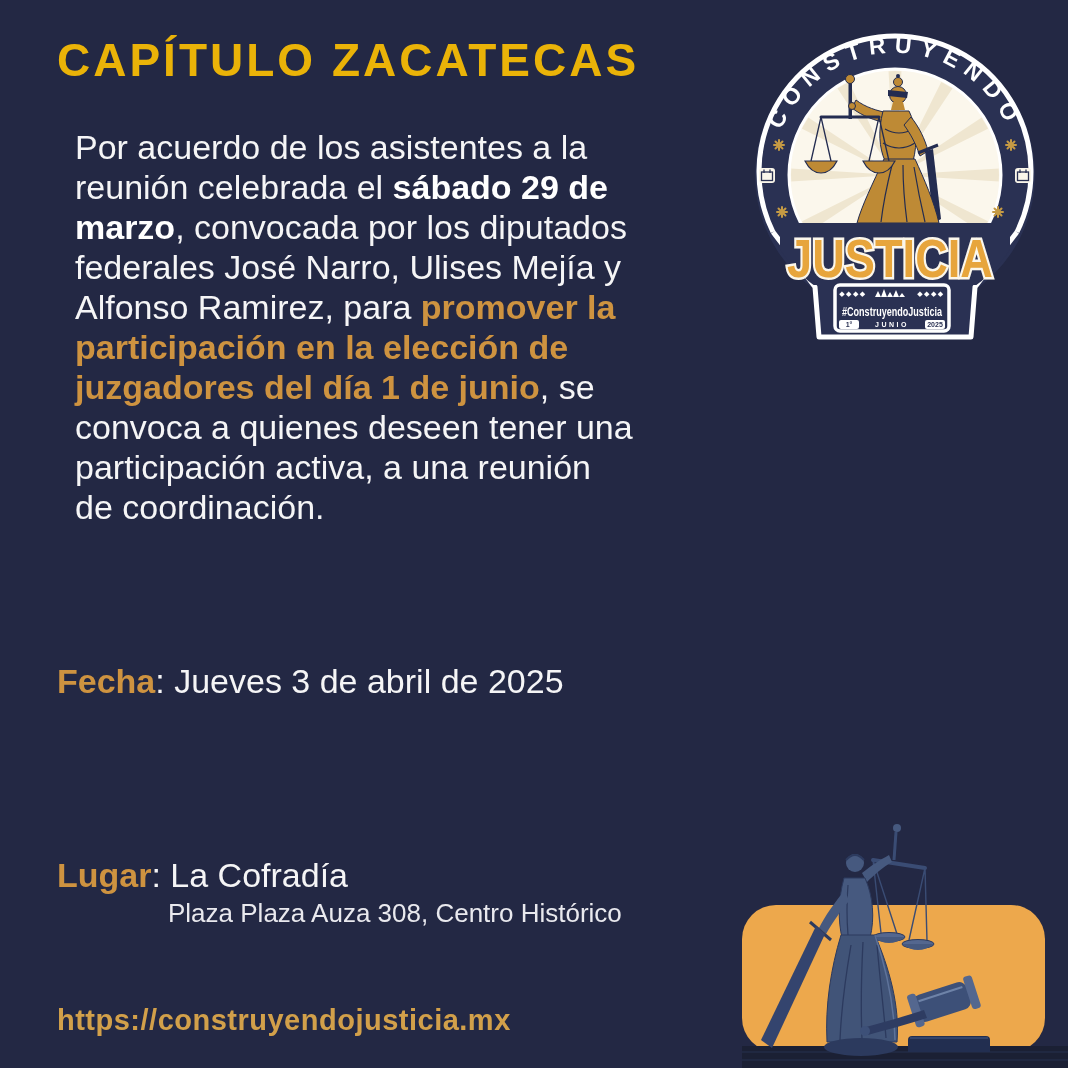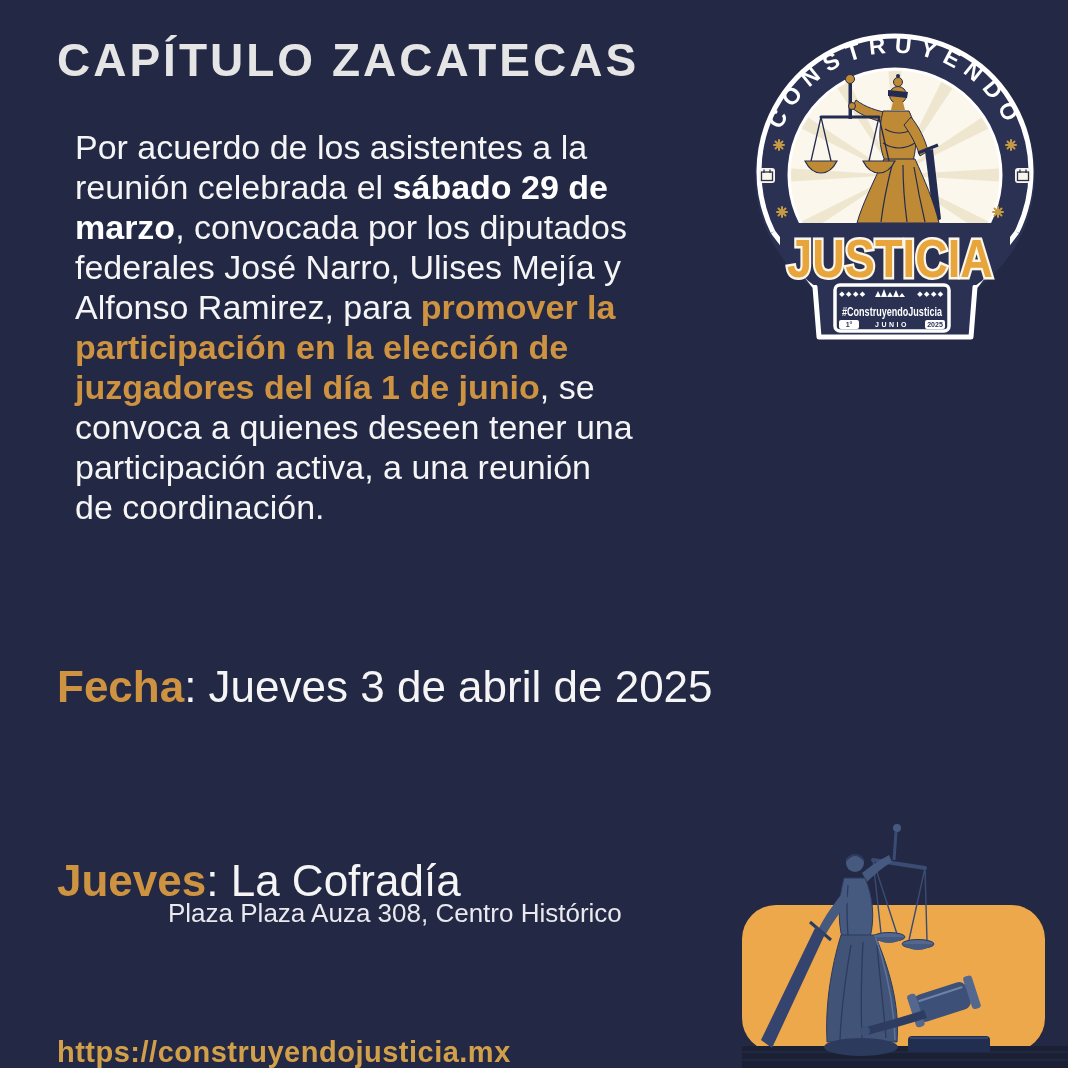--- a/index.html
+++ b/index.html
@@ -4,43 +4,43 @@
 <style>
   html,body{margin:0;padding:0;background:#10131f;}
   .poster{
     position:relative;width:1068px;height:1068px;overflow:hidden;
     background:#232844;
     font-family:"Liberation Sans","DejaVu Sans",sans-serif;
   }
   .title{
     position:absolute;left:57px;top:34px;margin:0;
     font-size:46px;font-weight:800;letter-spacing:3px;
-    color:#e5e5e5;line-height:1.15;white-space:nowrap;
+    color:#eab308;line-height:1.15;white-space:nowrap;
   }
   .paragraph{
     position:absolute;left:75px;top:127px;width:690px;
     font-size:34px;line-height:40px;color:#F5F5F6;
     white-space:pre-wrap;
   }
   .seg-bold-white{font-weight:700;color:#FFFFFF;}
   .seg-bold-orange{font-weight:700;color:#CE9340;}
   .info-row{
-    position:absolute;left:57px;font-size:44px;color:#F5F5F6;white-space:nowrap;
+    position:absolute;left:57px;font-size:34px;color:#F5F5F6;white-space:nowrap;
   }
   .info-label{color:#CE9340;font-weight:700;}
   .row-fecha{top:662px;}
   .row-hora{top:759px;}
   .row-lugar{top:856px;}
   .address{
     position:absolute;left:168px;top:897px;
     font-size:26px;line-height:33px;color:#E9E9EE;
   }
   .url{
     position:absolute;left:57px;top:1004px;
-    font-size:29px;font-weight:700;color:#D2A04A;letter-spacing:0.5px;margin-top:32px;
+    font-size:29px;font-weight:700;color:#D2A04A;letter-spacing:0.5px;
   }
   .logo-svg{position:absolute;left:735px;top:25px;}
   .photo-svg{position:absolute;left:728px;top:800px;}
   svg text{font-family:"Liberation Sans","DejaVu Sans",sans-serif;}
 </style>
 </head>
 <body>
 
 <div class="poster">
 
@@ -53,21 +53,21 @@
 Alfonso Ramirez, para </span><span class="seg-bold-orange">promover la
 participación en la elección de
 juzgadores del día 1 de junio</span><span>, se
 convoca a quienes deseen tener una
 participación activa, a una reunión
 de coordinación.</span></div>
 
   <div class="info-row row-fecha"><span class="info-label">Fecha</span><span>: Jueves 3 de abril de 2025</span></div>
 
 
-  <div class="info-row row-lugar"><span class="info-label">Jueves</span><span>: La Cofradía</span></div>
+  <div class="info-row row-lugar"><span class="info-label">Lugar</span><span>: La Cofradía</span></div>
 
   <div class="address">
     <div>Plaza Plaza Auza 308, Centro Histórico</div>
   </div>
 
   <div class="url">https://construyendojusticia.mx</div>
 
   <svg class="logo-svg" width="320" height="350" viewBox="0 0 320 350">
     <defs>
       <clipPath id="innerClip">

